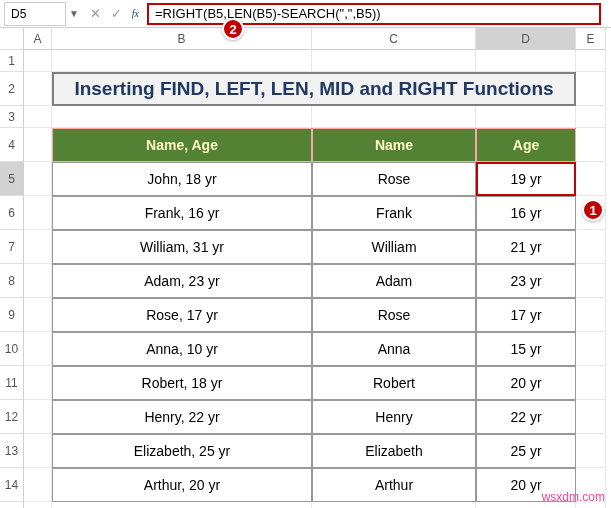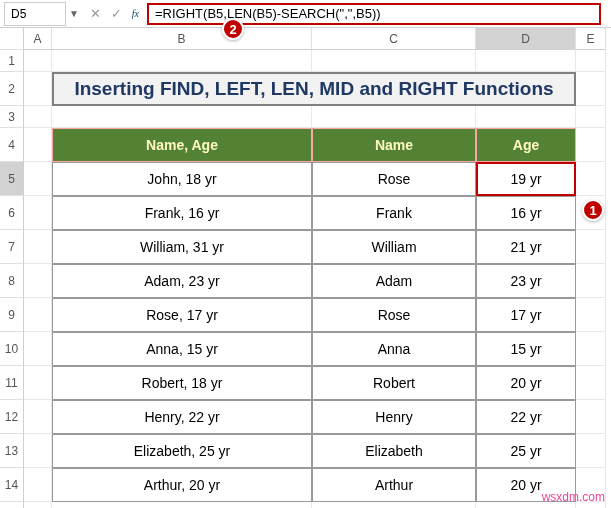--- a/index.html
+++ b/index.html
@@ -160,21 +160,21 @@
         </div>
       <div class="row tall">
           <div class="cell col-A"></div>
           <div class="cell data-cell col-B">Rose, 17 yr</div>
           <div class="cell data-cell col-C">Rose</div>
           <div class="cell data-cell col-D"> 17 yr</div>
           <div class="cell col-E"></div>
         </div>
       <div class="row tall">
           <div class="cell col-A"></div>
-          <div class="cell data-cell col-B">Anna, 15 yr</div>
+          <div class="cell data-cell col-B">Anna, 10 yr</div>
           <div class="cell data-cell col-C">Anna</div>
           <div class="cell data-cell col-D"> 15 yr</div>
           <div class="cell col-E"></div>
         </div>
       <div class="row tall">
           <div class="cell col-A"></div>
           <div class="cell data-cell col-B">Robert, 18 yr</div>
           <div class="cell data-cell col-C">Robert</div>
           <div class="cell data-cell col-D"> 20 yr</div>
           <div class="cell col-E"></div>

